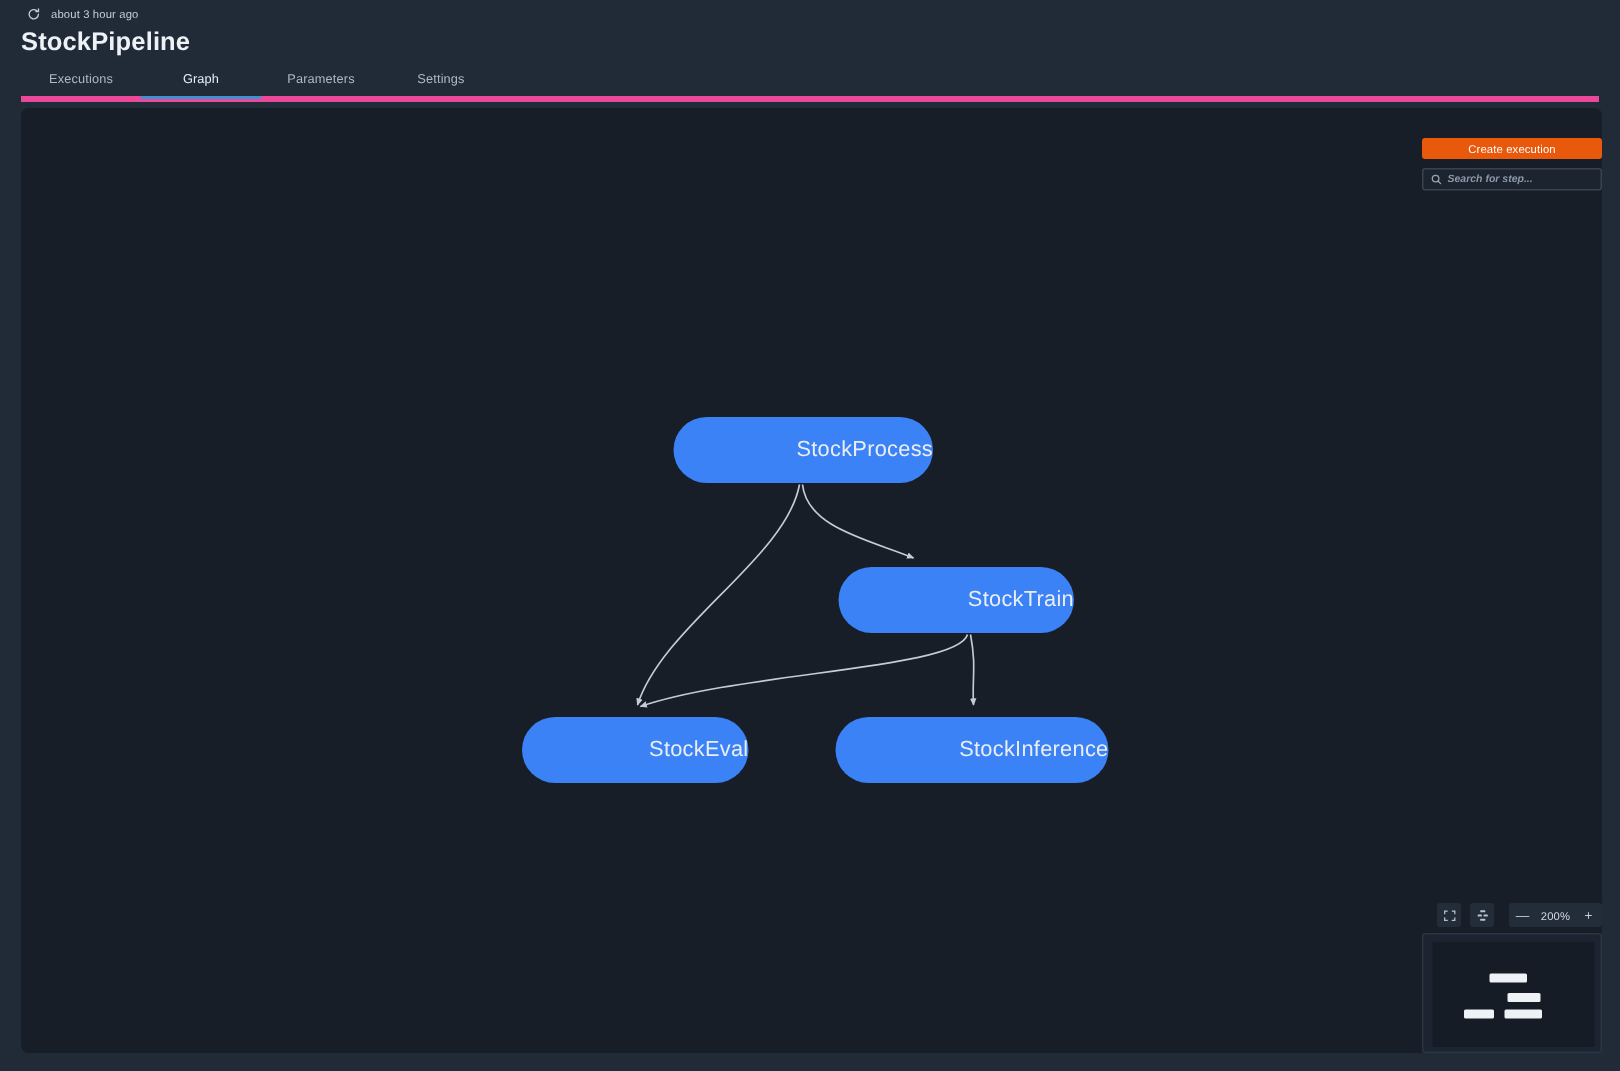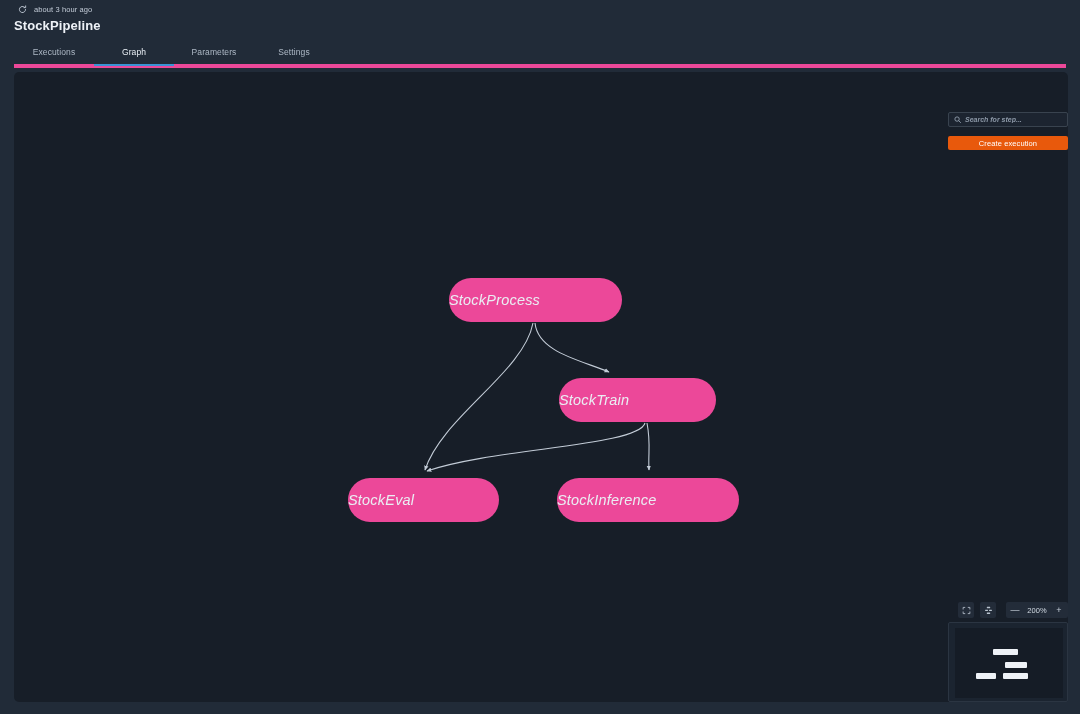--- a/index.html
+++ b/index.html
@@ -40,21 +40,21 @@
     font-size: 7.5px;
     color: #c3ccd8;
     letter-spacing: .1px;
     white-space: nowrap;
   }
 
   .page-title {
     position: absolute;
     top: 18px;
     left: 14px;
-    font-size: 13px;
+    font-size: 17px;
     font-weight: bold;
     color: #eef2f7;
     letter-spacing: .1px;
   }
 
   .tabs {
     position: absolute;
     top: 48px;
     left: 14px;
     width: 1052px;
@@ -94,51 +94,49 @@
 
   .graph-svg {
     position: absolute;
     top: 0; left: 0;
     width: 1054px;
     height: 630px;
   }
 
   .node {
     position: absolute;
-    background: #ec4899;
+    background: #3b82f6;
     border-radius: 22px;
     display: flex;
     align-items: center;
-    justify-content: flex-start;
+    justify-content: flex-end;
     color: #eaeef3;
     font-size: 14.5px;
     cursor: pointer;
     letter-spacing: .2px;
-    font-style: italic;
   }
 
   
   .create-exec-btn {
     position: absolute;
     top: 20px;
     right: 0px;
     width: 120px;
     height: 14px;
     background: #e8590c;
     color: #ffffff;
     font-size: 7.5px;
     display: flex;
     align-items: center;
     justify-content: center;
     border: none;
     border-radius: 2px;
     cursor: pointer;
     font-family: "Liberation Sans", sans-serif;
     letter-spacing: .1px;
-    margin-top: 44px;
   }
 
   .search-box {
     position: absolute;
     top: 40px;
     right: 0px;
     width: 120px;
     height: 15px;
     background: #1c2430;
     border: 1px solid #39434f;

